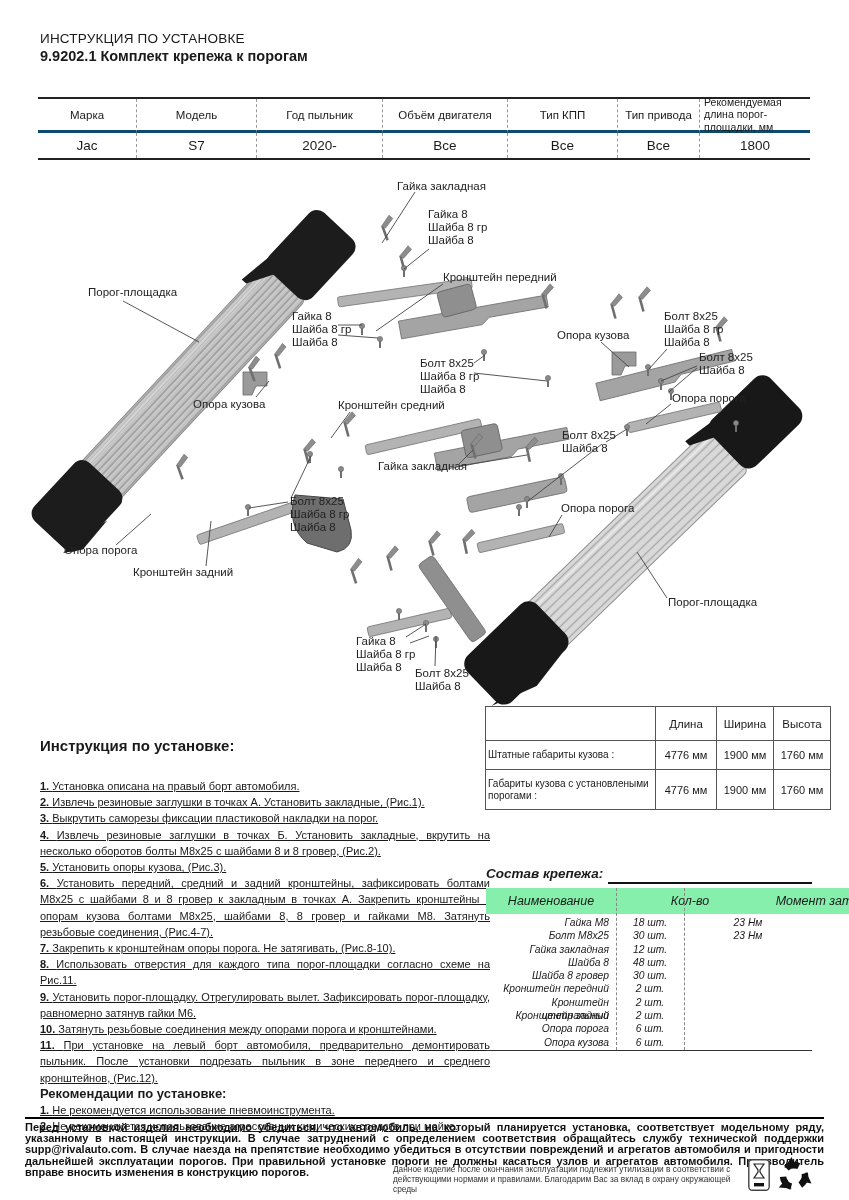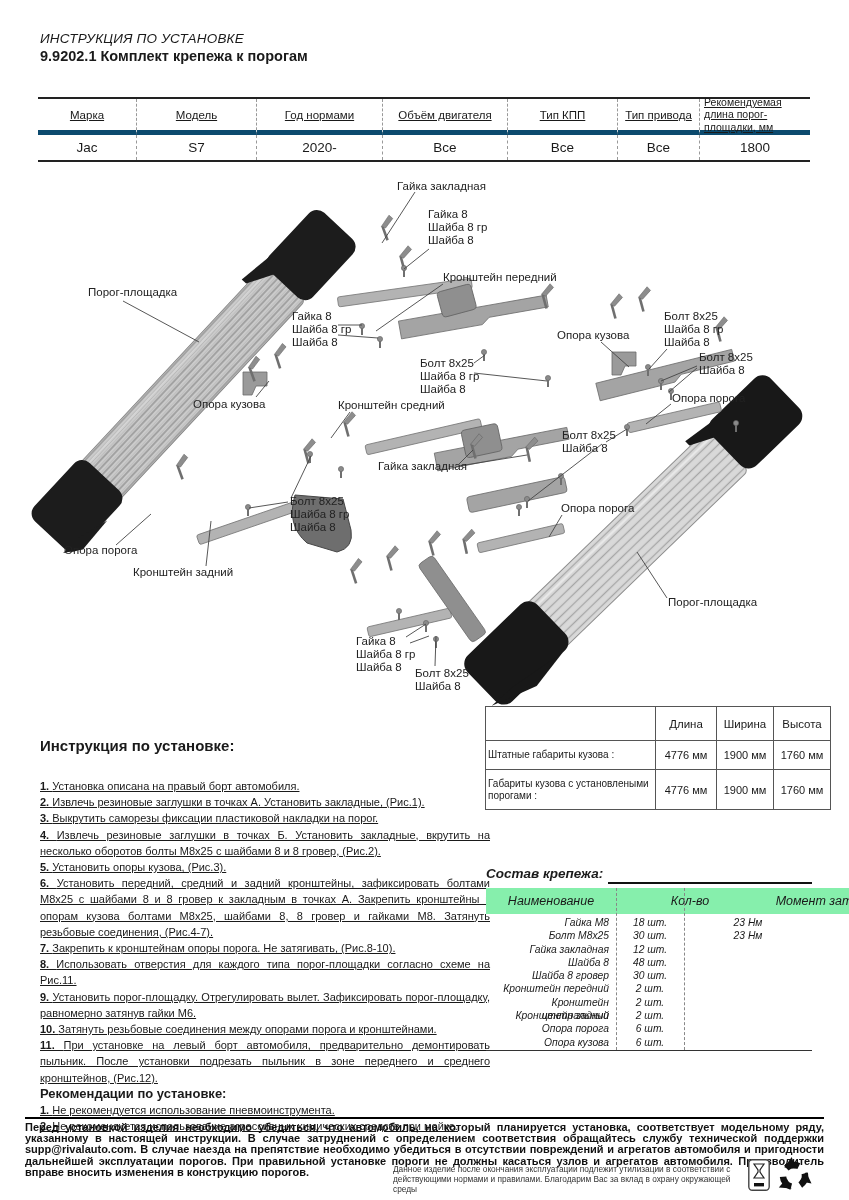--- a/index.html
+++ b/index.html
@@ -1,27 +1,27 @@
 <!DOCTYPE html>
 <html><head>
 <meta charset="utf-8">
 <style>
   html,body{margin:0;padding:0;background:#888;}
   #page{position:relative;width:849px;height:1200px;background:#fff;margin:0 auto;
         font-family:"Liberation Sans",sans-serif;color:#1a1a1a;overflow:hidden;}
   
   .hdr{position:absolute;left:40px;top:31px;}
-  .hdr .l1{font-size:13.5px;letter-spacing:.2px;font-style:italic;}
+  .hdr .l1{font-size:13.5px;letter-spacing:.2px;}
   .hdr .l2{font-size:14.5px;font-weight:bold;margin-top:2px;}
   
   .vt{position:absolute;left:38px;top:97px;width:772px;border-top:2px solid #222;border-bottom:2px solid #222;
       display:grid;grid-template-columns:99px 120px 126px 125px 110px 82px 110px;}
   .vt .c{border-right:1px dashed #999;display:flex;align-items:center;justify-content:center;text-align:center;}
   .vt .c.last{border-right:none;}
-  .vt .h{height:31px;font-size:11.5px;border-bottom:5px solid #0c4a6e;text-decoration:underline;}
+  .vt .h{height:31px;font-size:11.5px;border-bottom:3px solid #0c4a6e;}
   .vt .h.small{font-size:10.5px;line-height:1.15;justify-content:flex-start;text-align:left;padding-left:4px;}
   .vt .v{height:25px;font-size:13.5px;}
   
   #diagram{position:absolute;left:0;top:165px;}
   .leader{stroke:#444;stroke-width:.9;fill:none;}
   .dlabel{font-family:"Liberation Sans",sans-serif;font-size:11.5px;fill:#222;}
   
   .dims{position:absolute;left:485px;top:706px;border-collapse:collapse;table-layout:fixed;}
   .dims td,.dims th{border:1px solid #555;padding:8px 2px;}
   .dims th{font-size:11.5px;font-weight:normal;height:17px;text-align:center;}
@@ -60,21 +60,21 @@
 <div id="page">
 
   <div class="hdr">
     <div class="l1">ИНСТРУКЦИЯ ПО УСТАНОВКЕ</div>
     <div class="l2">9.9202.1 Комплект крепежа к порогам</div>
   </div>
 
   <div class="vt">
     <div class="c h">Марка</div>
     <div class="c h">Модель</div>
-    <div class="c h">Год нормами</div>
+    <div class="c h">Год пыльник</div>
     <div class="c h">Объём двигателя</div>
     <div class="c h">Тип КПП</div>
     <div class="c h">Тип привода</div>
     <div class="c h small last">Рекомендуемая длина порог-площадки, мм</div>
     <div class="c v">Jac</div>
     <div class="c v">S7</div>
     <div class="c v">2020-</div>
     <div class="c v">Все</div>
     <div class="c v">Все</div>
     <div class="c v">Все</div>

